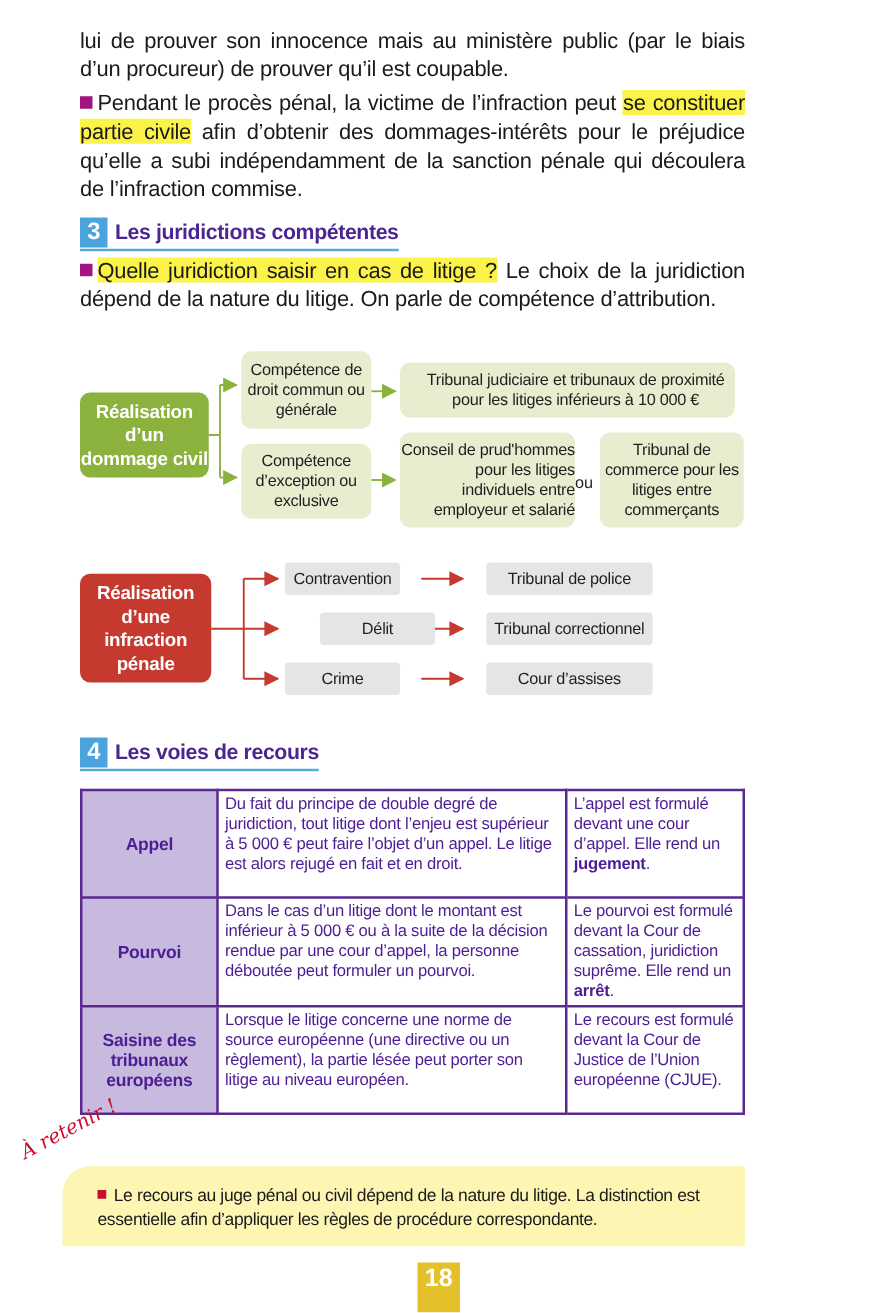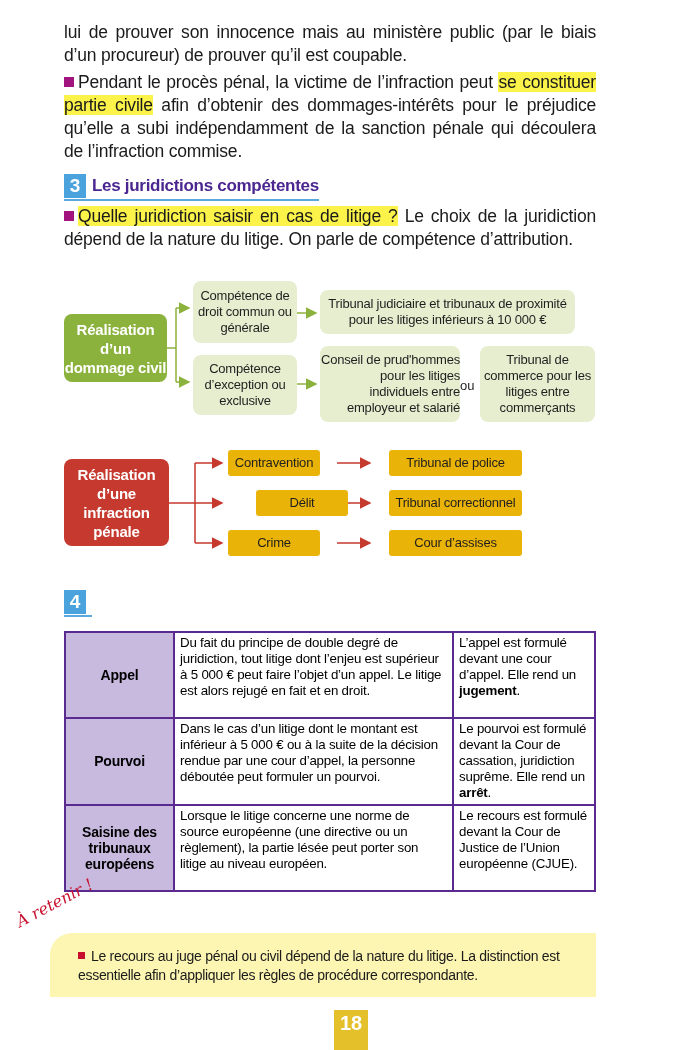--- a/index.html
+++ b/index.html
@@ -9,24 +9,24 @@
           text-align:justify; letter-spacing:-0.2px; }
   .hl { background:#fbf34a; }
   .bullet-sq { display:inline-block; width:10px; height:10px; background:#a3157e; margin-right:4px; vertical-align:1px; }
   .section-title { position:absolute; left:64px; display:flex; align-items:flex-end; border-bottom:2px solid #5aa9de; padding-bottom:1px; }
   .section-num { background:#4aa3dc; color:#fff; font-weight:bold; font-size:19px; width:22px; height:24px; display:flex; align-items:center; justify-content:center; margin-right:6px; }
   .section-text { color:#4b2690; font-weight:bold; font-size:17px; letter-spacing:-0.3px; line-height:24px; }
   .box { position:absolute; display:flex; align-items:center; justify-content:center; text-align:center; font-size:13px; line-height:16px; letter-spacing:-0.2px; }
   .g-main { background:#8cb23e; color:#fff; font-weight:bold; font-size:15px; line-height:19px; border-radius:8px; }
   .g-box { background:#e6eecf; color:#1f1f1f; border-radius:8px; }
   .r-main { background:#c5392e; color:#fff; font-weight:bold; font-size:15px; line-height:19px; border-radius:8px; }
-  .r-box { background:#eab308; color:#1f1f1f; border-radius:3px; }
+  .r-box { background:#e5e5e5; color:#1f1f1f; border-radius:3px; }
   svg.lines { position:absolute; left:0; top:0; }
   .recours { position:absolute; left:64px; top:631px; width:532px; border-collapse:collapse; border:2px solid #5b2a91; }
-  .recours td { border:2px solid #5b2a91; color:#000000; font-size:13.3px; line-height:16px; padding:2px 5px 3px 5px; vertical-align:top; letter-spacing:-0.2px;margin-top:32px; }
+  .recours td { border:2px solid #5b2a91; color:#4c1d95; font-size:13.3px; line-height:16px; padding:2px 5px 3px 5px; vertical-align:top; letter-spacing:-0.2px;margin-top:32px; }
   .recours td.head { background:#c8b9df; font-weight:bold; text-align:center; vertical-align:middle; width:97px; font-size:14px; }
   .recours td.mid { width:267px; }
   .retenir-box { position:absolute; left:50px; top:933px; width:546px; height:64px; background:#fdf6b3; border-top-left-radius:22px; }
   .retenir-text { position:absolute; left:78px; top:947px; width:505px; font-size:14px; line-height:19px; letter-spacing:-0.3px; color:#1a1a1a; }
   .r-bullet { display:inline-block; width:7px; height:7px; background:#c8102e; margin-right:6px; vertical-align:2px; }
   .retenir-label { position:absolute; left:22px; top:912px; color:#c8102e; font-family:"DejaVu Serif", serif; font-style:italic; font-size:16px; transform:rotate(-28deg); transform-origin:left bottom; }
   .page-num { position:absolute; left:334px; top:1010px; width:34px; height:40px; background:#e4c12a; color:#fff; font-weight:bold; font-size:20px; text-align:center; line-height:26px; }
   .ou { position:absolute; left:460px; top:378px; font-size:13px; color:#1f1f1f; }
 </style>
 </head>
@@ -61,36 +61,37 @@
     <path d="M195,503 L222,503" marker-end="url(#ar)"></path>
     <path d="M195,543 L222,543" marker-end="url(#ar)"></path>
     <path d="M337,463 L370,463" marker-end="url(#ar)"></path>
     <path d="M337,503 L370,503" marker-end="url(#ar)"></path>
     <path d="M337,543 L370,543" marker-end="url(#ar)"></path>
   </g>
 </svg>
 
 <div class="box g-main" style="left:64px;top:314px;width:103px;height:68px;">Réalisation d’un dommage civil</div>
 <div class="box g-box" style="left:193px;top:281px;width:104px;height:62px;">Compétence de droit commun ou générale</div>
-<div class="box g-box" style="left:320px;top:290px;width:255px;height:44px;">Tribunal judiciaire et tribunaux de proximité pour les litiges inférieurs à 10 000 €</div>
+<div class="box g-box" style="left:320px;top:290px;width:255px;height:44px;padding-left:13px;">Tribunal judiciaire et tribunaux de proximité pour les litiges inférieurs à 10 000 €</div>
 <div class="box g-box" style="left:193px;top:355px;width:104px;height:60px;">Compétence d’exception ou exclusive</div>
 <div class="box g-box" style="left:320px;top:346px;width:140px;height:76px;text-align:right;">Conseil de prud'hommes pour les litiges individuels entre employeur et salarié</div>
 <span class="ou">ou</span>
 <div class="box g-box" style="left:480px;top:346px;width:115px;height:76px;">Tribunal de commerce pour les litiges entre commerçants</div>
 
 <div class="box r-main" style="left:64px;top:459px;width:105px;height:87px;">Réalisation d’une infraction pénale</div>
 <div class="box r-box" style="left:228px;top:450px;width:92px;height:26px;">Contravention</div>
 <div class="box r-box" style="left:228px;top:490px;width:92px;height:26px;margin-left:28px;">Délit</div>
 <div class="box r-box" style="left:228px;top:530px;width:92px;height:26px;">Crime</div>
 <div class="box r-box" style="left:389px;top:450px;width:133px;height:26px;">Tribunal de police</div>
 <div class="box r-box" style="left:389px;top:490px;width:133px;height:26px;">Tribunal correctionnel</div>
 <div class="box r-box" style="left:389px;top:530px;width:133px;height:26px;">Cour d’assises</div>
 
 <div class="section-title" style="top:590px;">
   <span class="section-num">4</span>
+  <span class="section-text">Les voies de recours</span>
 </div>
 
 <table class="recours">
   <tbody>
       <tr style="height:86px;">
     <td class="head">Appel</td>
     <td class="mid">Du fait du principe de double degré de juridiction, tout litige dont l’enjeu est supérieur à 5 000 € peut faire l’objet d’un appel. Le litige est alors rejugé en fait et en droit.</td>
     <td><span>L’appel est formulé devant une cour d’appel. Elle rend un </span><b>jugement</b><span>.</span></td>
   </tr>
   <tr style="height:86px;">

